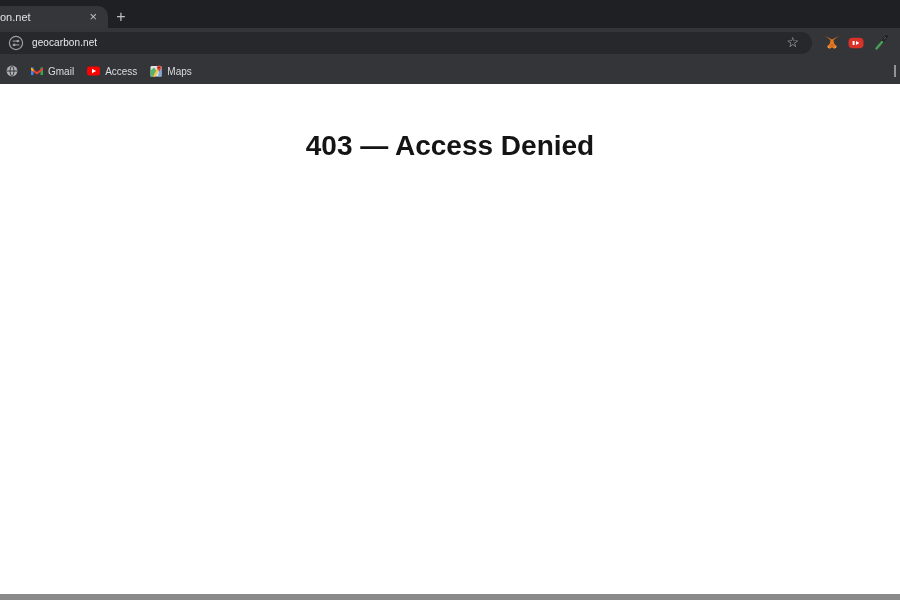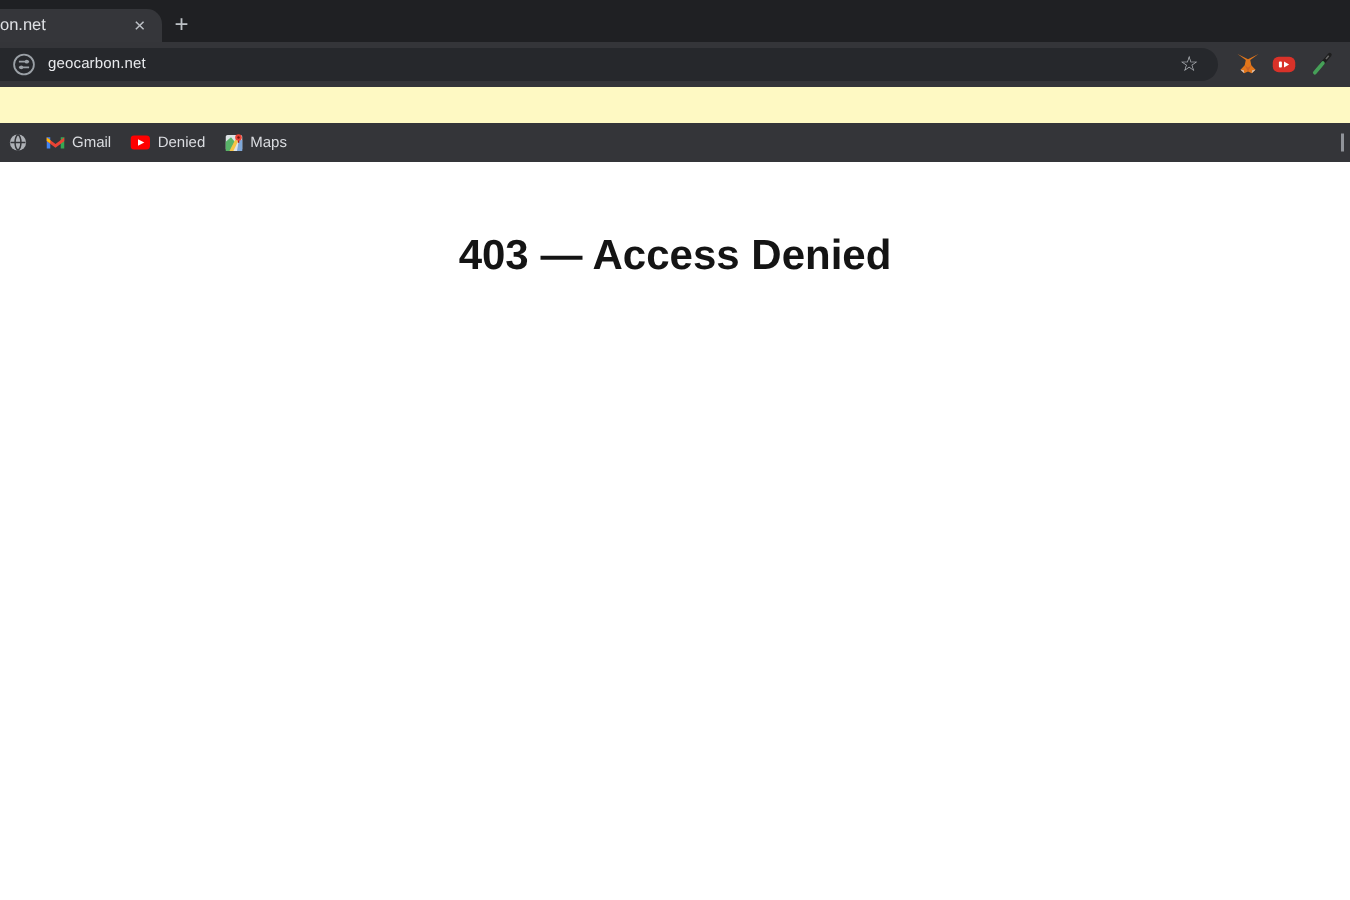--- a/index.html
+++ b/index.html
@@ -1,19 +1,19 @@
 <!DOCTYPE html>
 <html><head>
 <meta charset="utf-8">
 <style>
   * { margin:0; padding:0; box-sizing:border-box; }
   html,body { background:#000; }
   .window {
     position:relative; width:900px; height:600px; overflow:hidden;
-    background:#fef9c3; font-family:"Liberation Sans", sans-serif;
+    background:#d946ef; font-family:"Liberation Sans", sans-serif;
   }
   
   .tabstrip { position:relative; height:28px; background:#1F2023; }
   .tab {
     position:absolute; left:-14px; top:6px; width:122px; height:22px;
     background:#35363A; border-radius:10px 10px 0 0;
   }
   .tab-title {
     position:absolute; left:14px; top:0; width:64px; height:22px;
     line-height:22px; font-size:11px; color:#DFE1E5;
@@ -42,21 +42,21 @@
     position:absolute; right:13px; top:0; height:22px; line-height:21px;
     font-size:14px; color:#BDC1C6;
   }
   .ext { position:absolute; top:7px; width:16px; height:16px; }
   .ext-fox { left:824px; }
   .ext-red { left:848px; }
   .ext-pen { left:872px; top:6px; width:18px; height:18px; }
   
   .bookmarks {
     position:relative; height:26px; background:#343539;
-    display:flex; padding-left:6px;margin-top:24px;
+    display:flex; padding-left:6px;
   }
   .bm { display:flex; align-items:center; gap:5px; margin-right:13px; height:26px; }
   .bm-label { font-size:10px; color:#DADCE0; white-space:nowrap; }
   .bm-icon { width:12px; height:12px; display:block; }
   .bm-tick { position:absolute; right:4px; top:7px; width:2px; height:12px; background:#909399; }
   
   .content { height:510px; background:#ffffff; text-align:center; }
   .err-heading {
     padding-top:46px; font-size:28px; font-weight:bold; color:#141414;
     font-family:"Liberation Sans", sans-serif;
@@ -128,21 +128,21 @@
         <path d="M0 3 L5 6.7 L5 11 L0 7.5 Z" fill="#FBBC04"></path>
       </svg>
       <span class="bm-label">Gmail</span>
     </div>
 
     <div class="bm">
       <svg class="bm-icon" style="width:13px;height:10px" viewBox="0 0 13 10">
         <rect x="0" y="0.4" width="13" height="9.2" rx="2.4" fill="#FF0000"></rect>
         <polygon points="5,2.8 9.2,5 5,7.2" fill="#ffffff"></polygon>
       </svg>
-      <span class="bm-label">Denied</span>
+      <span class="bm-label">Access</span>
     </div>
 
     <div class="bm">
       <svg class="bm-icon" viewBox="0 0 12 12">
         <rect x="0.5" y="1" width="11" height="10.6" rx="1.2" fill="#DEE3E6"></rect>
         <path d="M0.5 11.6 L0.5 5.5 L4 2.5 L6.5 5.5 L3.5 11.6 Z" fill="#58B368"></path>
         <path d="M3 11.6 L6.8 4.2 L8.8 5 L5.6 11.6 Z" fill="#F6C344"></path>
         <path d="M8 11.6 L9.3 4 L11.5 4.4 L11.5 11.6 Z" fill="#7FA8D9"></path>
         <rect x="8.6" y="3.6" width="0.9" height="2.6" fill="#B31412"></rect>
         <circle cx="9" cy="2.7" r="2.2" fill="#EA4335"></circle>

